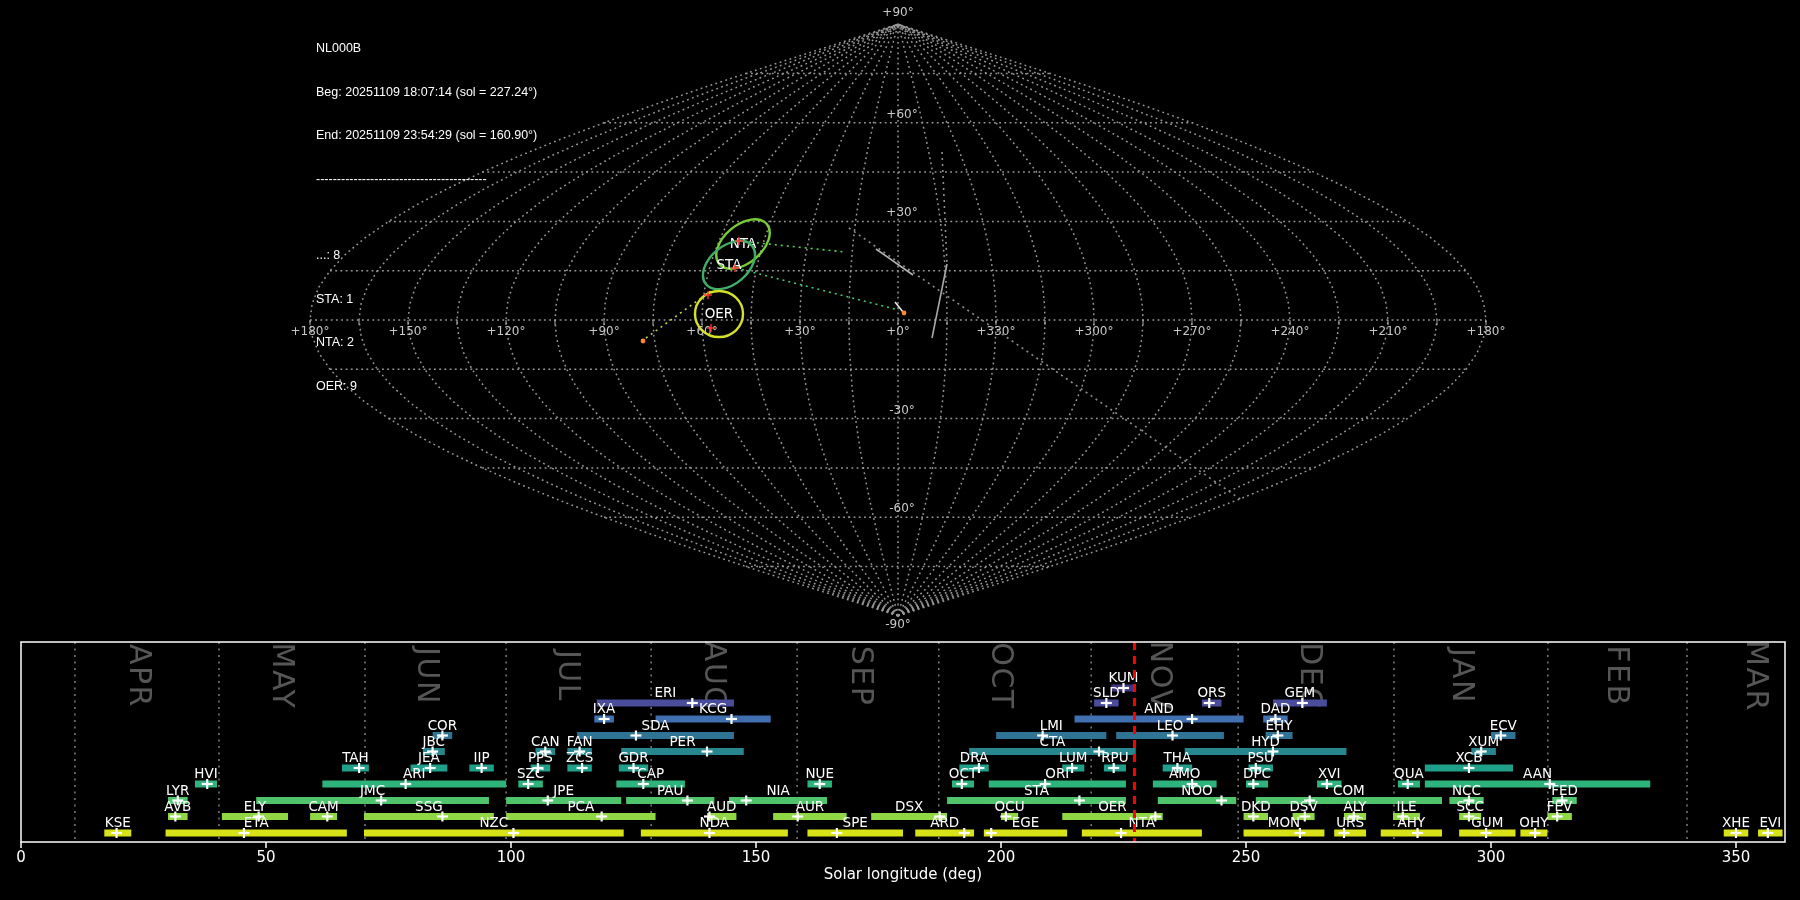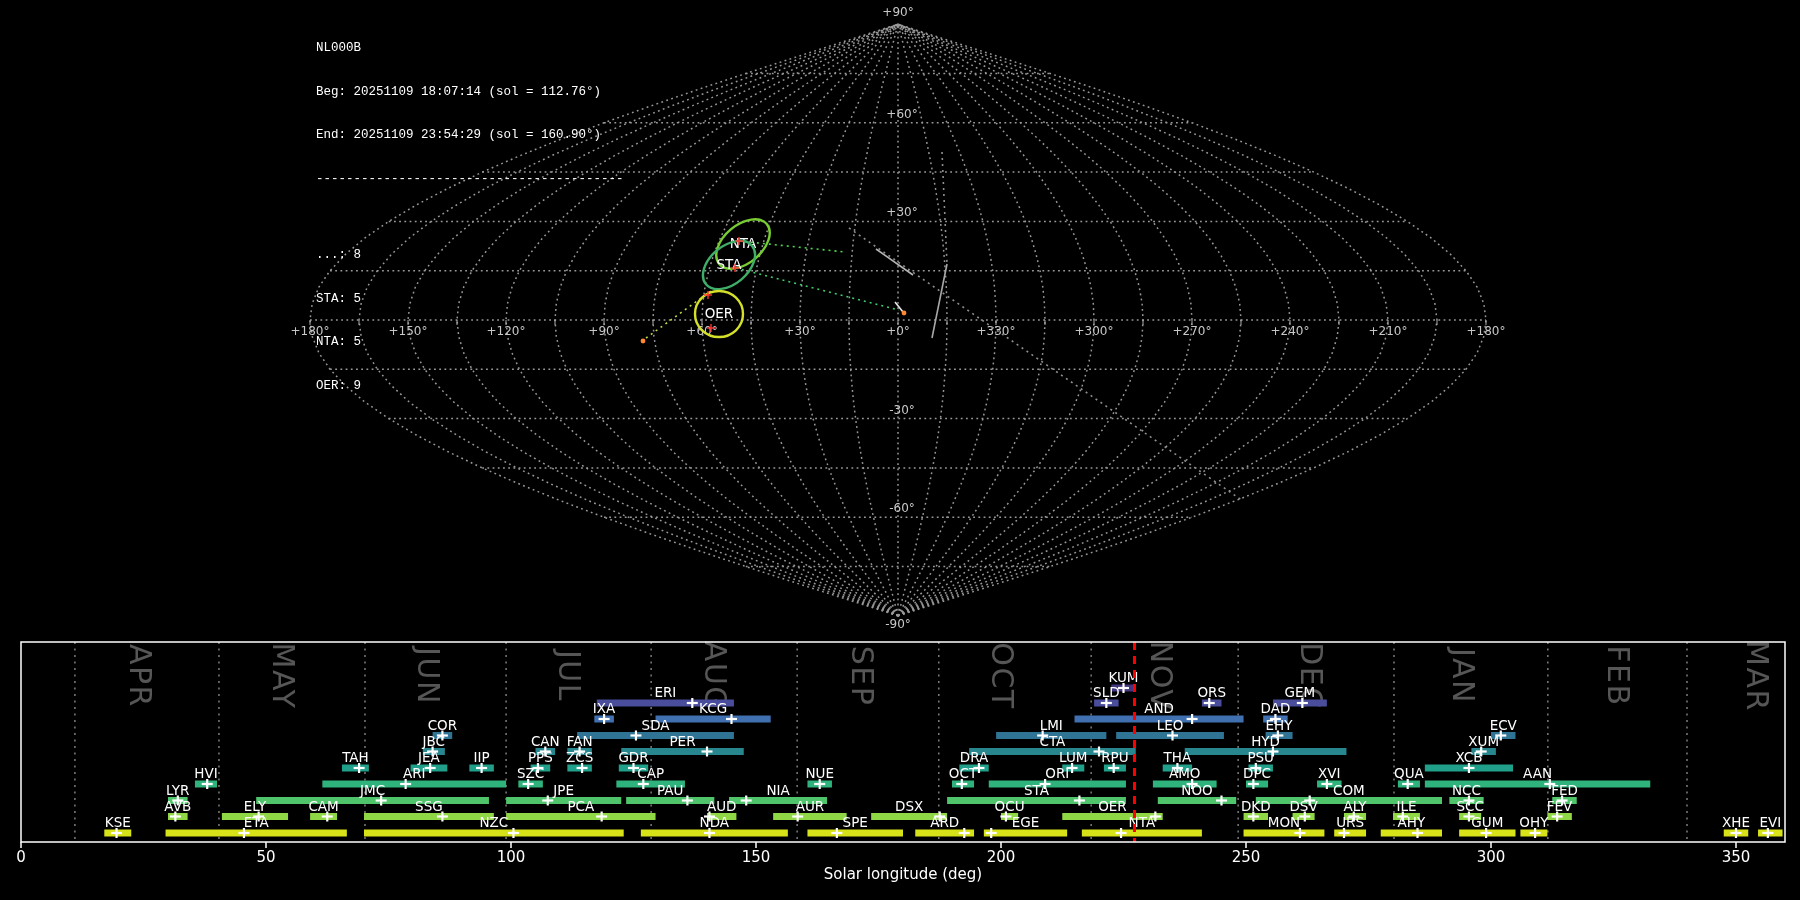--- a/index.html
+++ b/index.html
@@ -1,20 +1,20 @@
 <!DOCTYPE html>
 <html><head>
 <meta charset="utf-8">
 <style>
   html,body{margin:0;padding:0;background:#000;}
   #stage{position:relative;width:1800px;height:900px;background:#000;overflow:hidden;
          font-family:"DejaVu Sans",sans-serif;}
   #plot{position:absolute;left:0;top:0;}
   #legend{position:absolute;left:316px;top:12px;color:#fff;
-          font-family:Liberation Mono, monospace;font-size:12.5px;line-height:14.5px;
+          font-family:Liberation Sans, sans-serif;font-size:12.5px;line-height:14.5px;
           white-space:pre;}
   #legend .gap{height:4px;}
   text{font-family:"DejaVu Sans",sans-serif;}
 </style>
 </head>
 <body>
 
 <div id="stage">
   <svg id="plot" width="1800" height="900">
       <g>
@@ -512,22 +512,22 @@
         <text x="1246" y="862" fill="#ffffff" font-size="15" text-anchor="middle">250</text>
         <line x1="1491" y1="842" x2="1491" y2="848" stroke="#ffffff" stroke-width="1.5"></line>
         <text x="1491" y="862" fill="#ffffff" font-size="15" text-anchor="middle">300</text>
         <line x1="1736.0000000000002" y1="842" x2="1736.0000000000002" y2="848" stroke="#ffffff" stroke-width="1.5"></line>
         <text x="1736.0000000000002" y="862" fill="#ffffff" font-size="15" text-anchor="middle">350</text>
         <text x="903" y="879" fill="#ffffff" font-size="15" text-anchor="middle">Solar longitude (deg)</text>
       </g>
     </svg>
   <div id="legend">
     <div>NL000B</div>
-    <div>Beg: 20251109 18:07:14 (sol = 112.76°)</div>
+    <div>Beg: 20251109 18:07:14 (sol = 227.24°)</div>
     <div>End: 20251109 23:54:29 (sol = 160.90°)</div>
     <div>-----------------------------------------</div>
     <div class="gap"></div>
     <div>...: 8</div>
-    <div>STA: 5</div>
-    <div>NTA: 5</div>
+    <div>STA: 1</div>
+    <div>NTA: 2</div>
     <div>OER: 9</div>
   </div>
 </div>
 
 </body></html>

